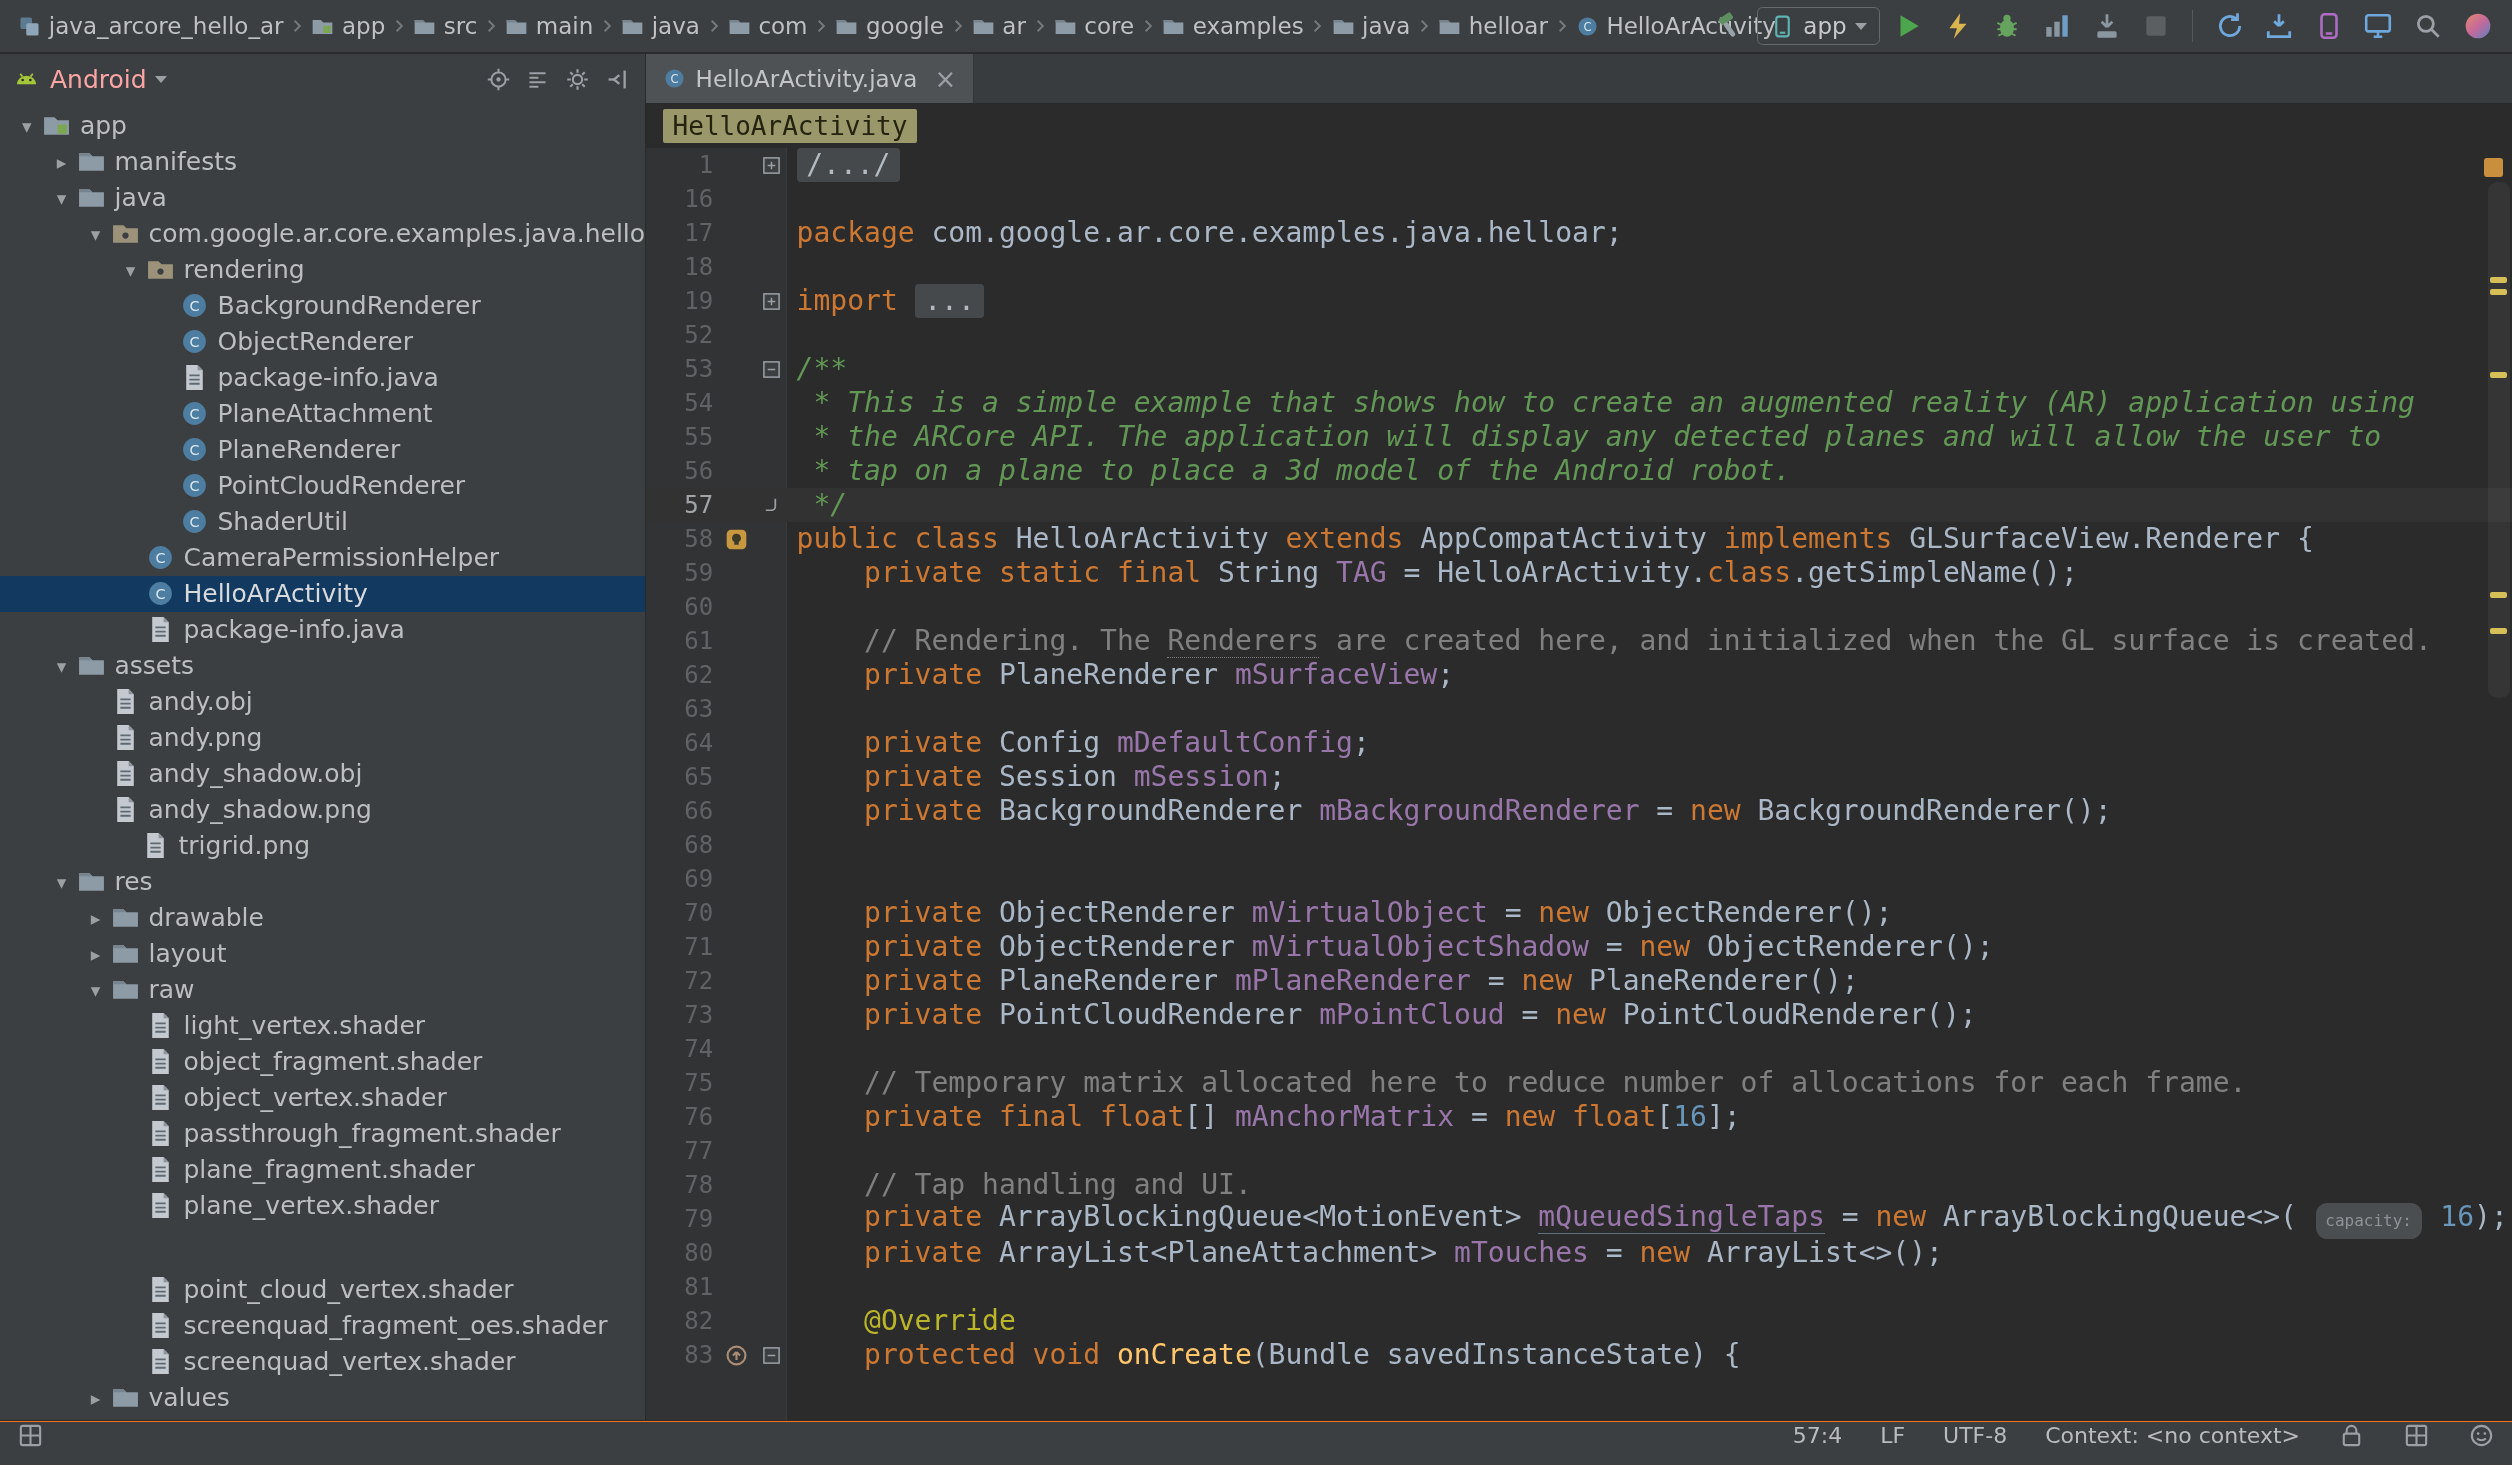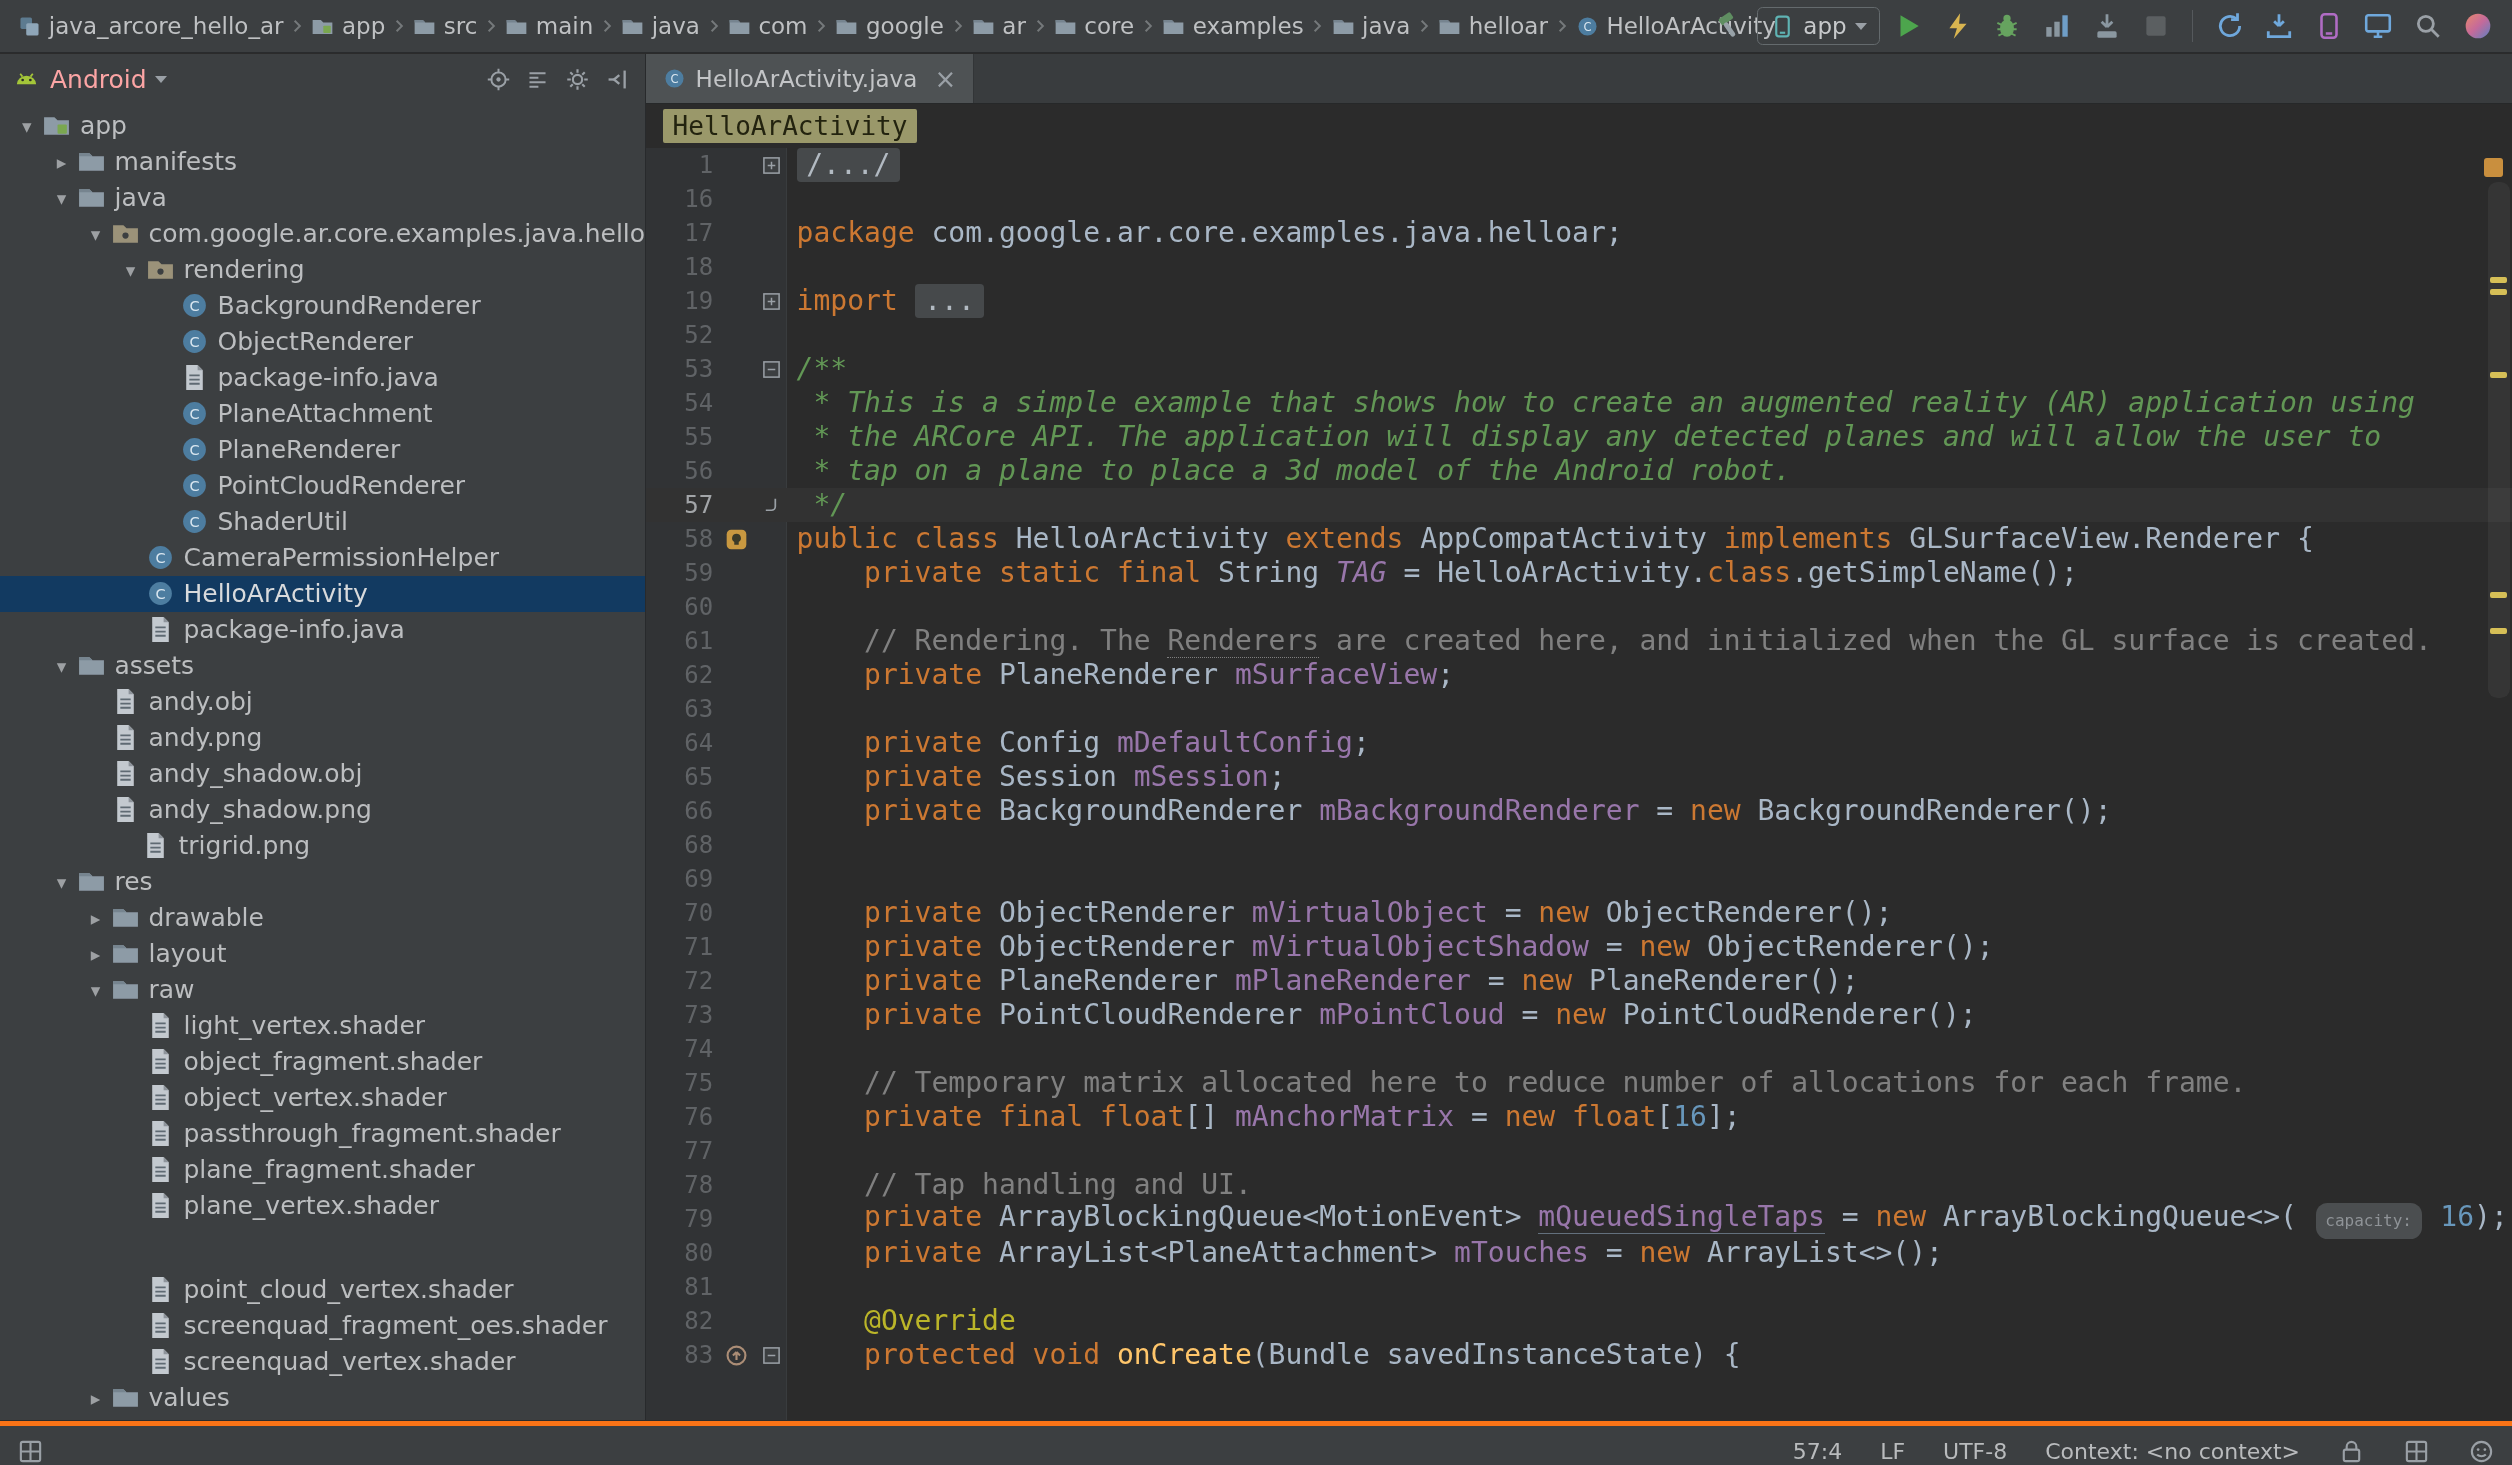--- a/index.html
+++ b/index.html
@@ -65,40 +65,40 @@
   .code-row.caret-line .ln{color:#a2a5a8}
   .ln{width:71px;flex:none;text-align:right;font-size:24px;color:var(--line-number);padding-right:3.8px}
   .gslot{width:38px;height:29px;flex:none;display:flex;align-items:center;justify-content:center}
   .gslot svg{width:25px;height:25px}
   .fslot{width:32px;height:21px;flex:none;display:flex;align-items:center;justify-content:center}
   .fslot svg{width:19px;height:19px}
   .code-text{white-space:pre;font-size:28px;line-height:34px;color:var(--text);margin-left:9.6px}
   .code-text .k{color:var(--keyword)}
   .code-text .d{color:var(--text)}
   .code-text .f{color:var(--field)}
-  .code-text .sf{color:var(--field);font-style:italic}
+  .code-text .sf{color:var(--field);}
   .code-text .c{color:var(--comment)}
   .code-text .j{color:var(--doc-comment);font-style:italic}
   .code-text .num{color:var(--number)}
   .code-text .a{color:var(--annotation)}
   .code-text .m{color:var(--method)}
   .code-text .u{border-bottom:1.9px dotted #7f7f7f}
   .code-text .uw{border-bottom:1.9px solid #63707d}
   .code-text .chip{background:#46494b;border:0;border-radius:3.8px;padding:0 9.6px;color:#b2bac2;
     display:inline-block;height:auto;font-size:28px}
   .code-text .hint{background:#4b4e50;border-radius:11.5px;padding:1px 9.6px;color:#8f9397;
     font-size:16px;margin:0 1.9px;display:inline-block}
   .inspection-indicator{position:absolute;top:9.6px;right:8.6px;width:19px;height:19px;background:#c98f3e;border-radius:2.9px}
   .stripe{position:absolute;top:0;right:0;bottom:0;width:27px}
   .stripe .mark{position:absolute;right:4.8px;width:17px;height:5.7px;background:var(--warning-stripe);border-radius:1.9px}
   .sb-thumb{position:absolute;right:1.9px;top:34px;width:22px;height:516px;background:rgba(255,255,255,0.05);border-radius:9.6px}
 
   
   .statusbar{position:absolute;bottom:0;left:0;width:100%;height:44px;background:var(--panel-bg);
-    border-top:5px solid #f97316;display:flex;align-items:flex-end;padding:0 17px;font-size:22px;color:#b9bbbd}
+    border-top:1px solid #f97316;display:flex;align-items:flex-start;padding:0 17px;font-size:22px;color:#b9bbbd}
   .sb-right{margin-left:auto;display:flex;align-items:center;gap:38px}
   .sb-icon{width:27px;height:27px;display:inline-flex}
   .sb-icon svg{width:27px;height:27px}
 </style>
 </head>
 <body>
 
 <div class="topbar">
   <div class="crumbs">
       <span class="crumb">

